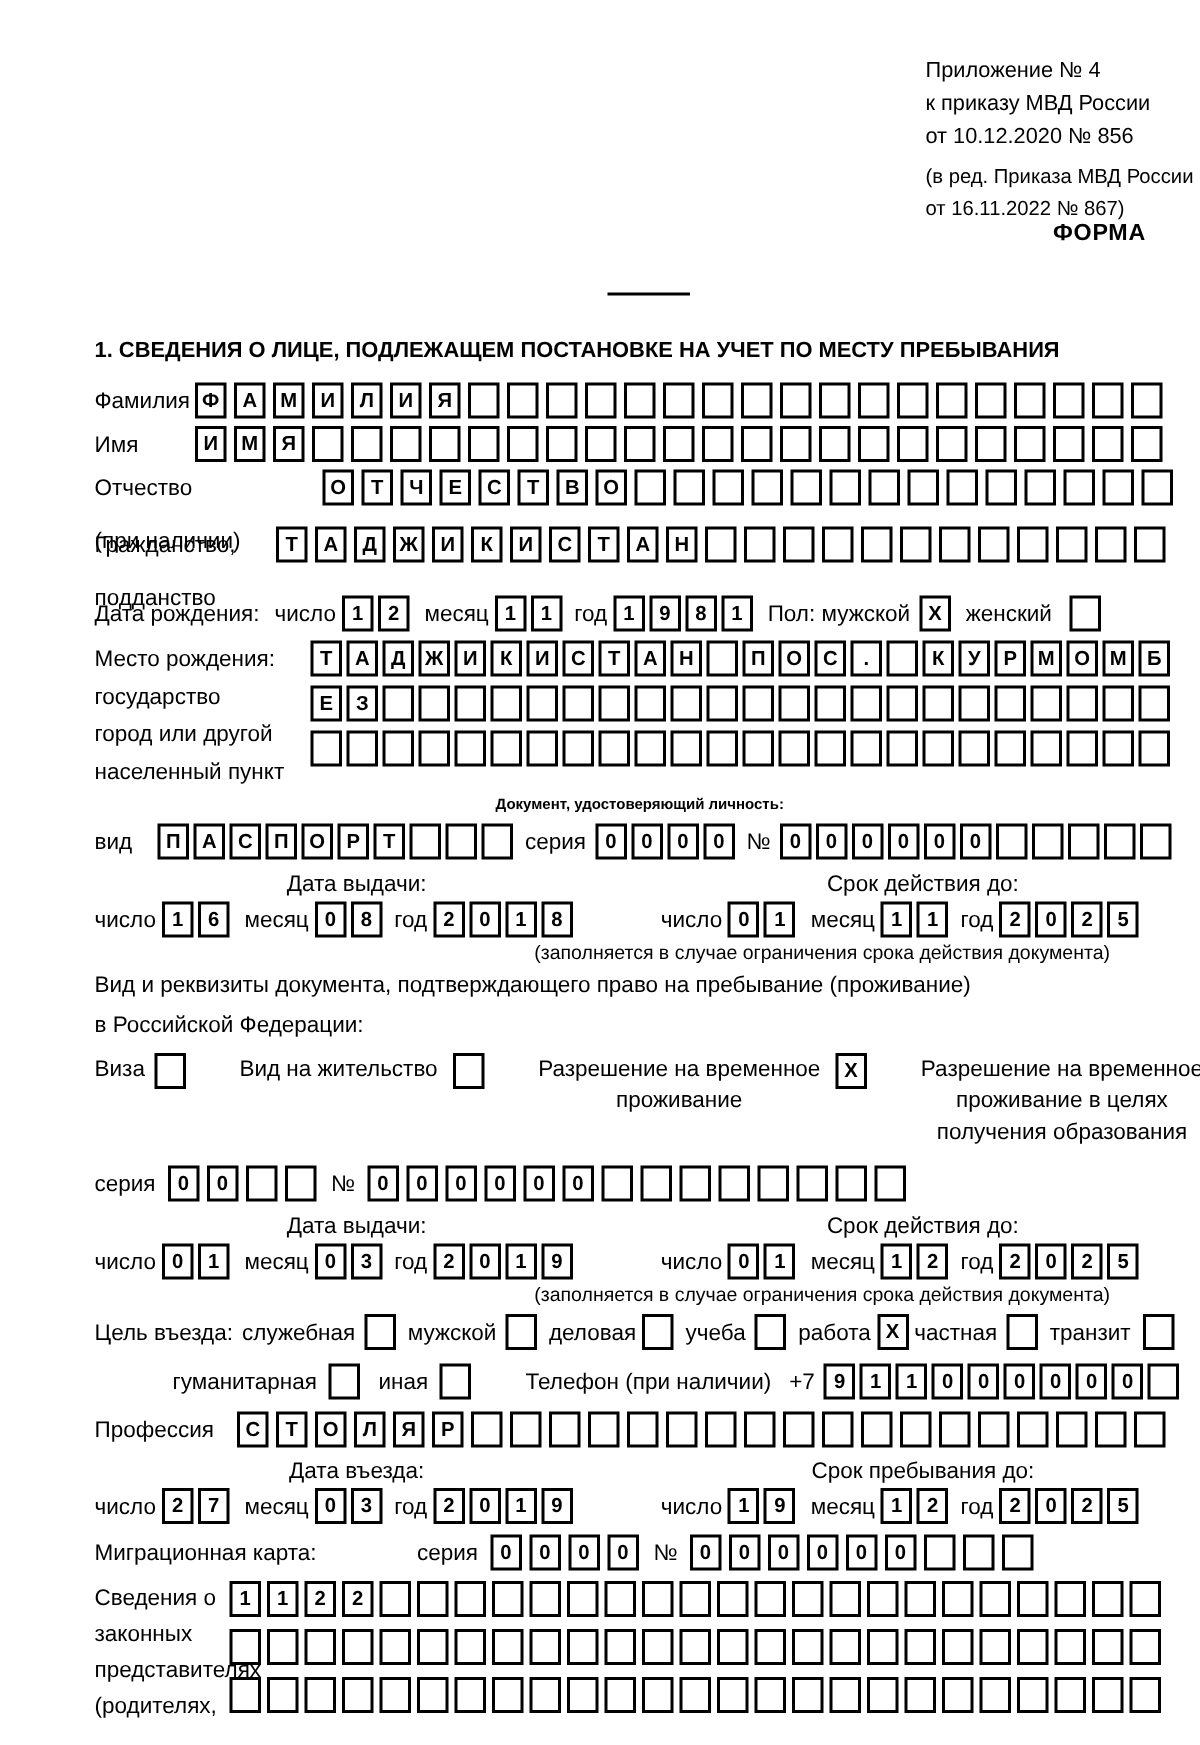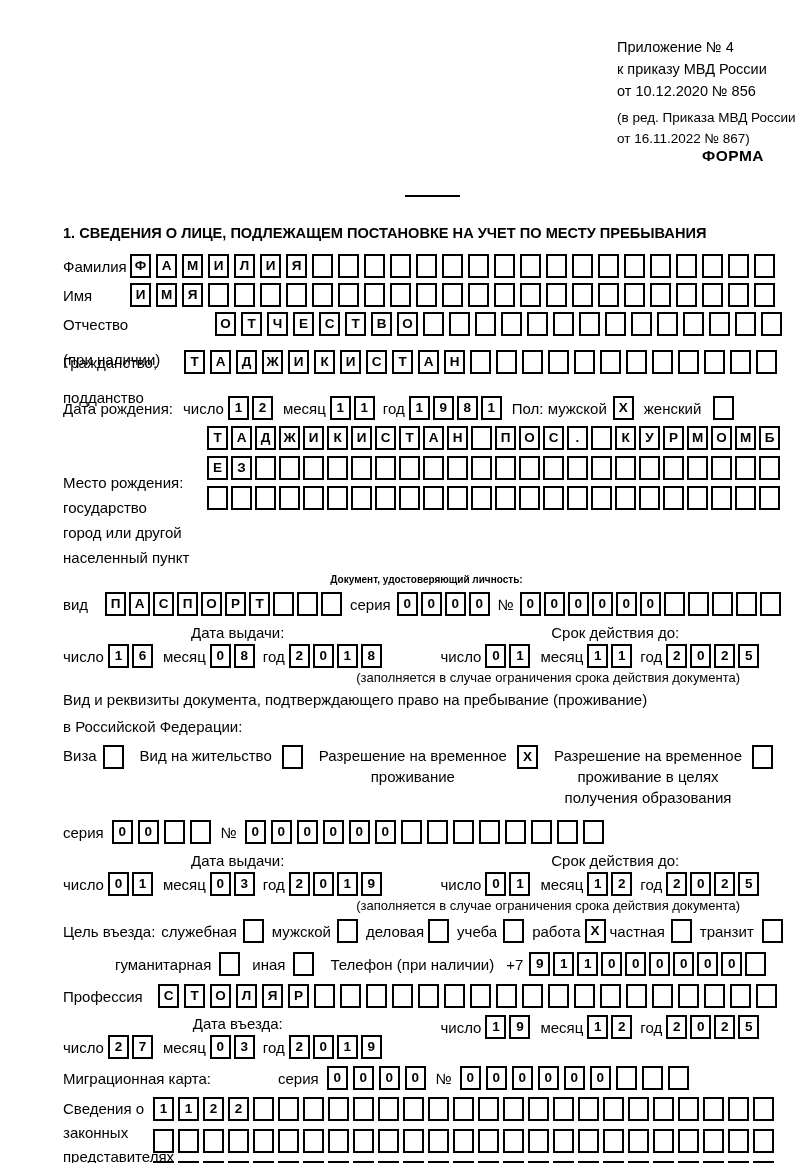--- a/index.html
+++ b/index.html
@@ -21,24 +21,24 @@
   .w67{width:67px;}.w152{width:152px;}.w121{width:121px;}.w144{width:144px;}
   .w42{width:42px;}.w95{width:95px;}.w110{width:110px;margin-right:10px;}
   .w90{width:90px;}.w175{width:175px;}
   .cells{display:flex;column-gap:5px;flex:none;}
   .cells.tight{column-gap:3px;}
   .cells.g4{column-gap:4px;}
   .cell{flex:none;width:21px;height:24px;box-sizing:border-box;border:2px solid #000;
         display:flex;align-items:center;justify-content:center;
         font-weight:bold;font-size:13.5px;line-height:1;}
   .ml4{margin-left:4px;}.ml6{margin-left:6px;}.ml8{margin-left:8px;}.ml10{margin-left:10px;}
-  .ml12{margin-left:12px;}.ml24{margin-left:16px;}.ml40{margin-left:40px;}.ml52{margin-left:52px;}
+  .ml12{margin-left:12px;}.ml24{margin-left:36px;}.ml40{margin-left:40px;}.ml52{margin-left:52px;}
   .vstack{display:flex;flex-direction:column;row-gap:6px;}
   .vstack.g8{row-gap:8px;}
-  .mlines{line-height:25px;margin-top:44px;}
+  .mlines{line-height:25px;}
   .halves{display:flex;margin-bottom:2px;}
   .half{width:352px;}
   .half + .half{margin-left:28px;}
   .hlabel{text-align:center;margin-bottom:3px;}
   .dg{display:flex;align-items:center;}
   .note{font-size:13px;text-align:right;padding-right:50px;margin:1px 0 6px 0;}
   .dochead{text-align:center;font-weight:bold;font-size:10px;margin:3px 0 7px 0;}
   .intro{margin:4px 0 10px 0;}
   .intro2{margin:0 0 10px 0;}
   .optrow{display:flex;align-items:flex-start;margin:2px 0 12px 0;}
@@ -609,20 +609,21 @@
             <span class="ml8">год</span>
             <div class="cells tight ml4">
                 <span class="cell">2</span>
                 <span class="cell">0</span>
                 <span class="cell">1</span>
                 <span class="cell">9</span>
               </div>
           </div>
         </div>
         <div class="half">
+          <div class="hlabel">Срок пребывания до:</div>
           <div class="dg">
             <span>число</span>
             <div class="cells tight ml4">
                 <span class="cell">1</span>
                 <span class="cell">9</span>
               </div>
             <span class="ml10">месяц</span>
             <div class="cells tight ml4">
                 <span class="cell">1</span>
                 <span class="cell">2</span>

